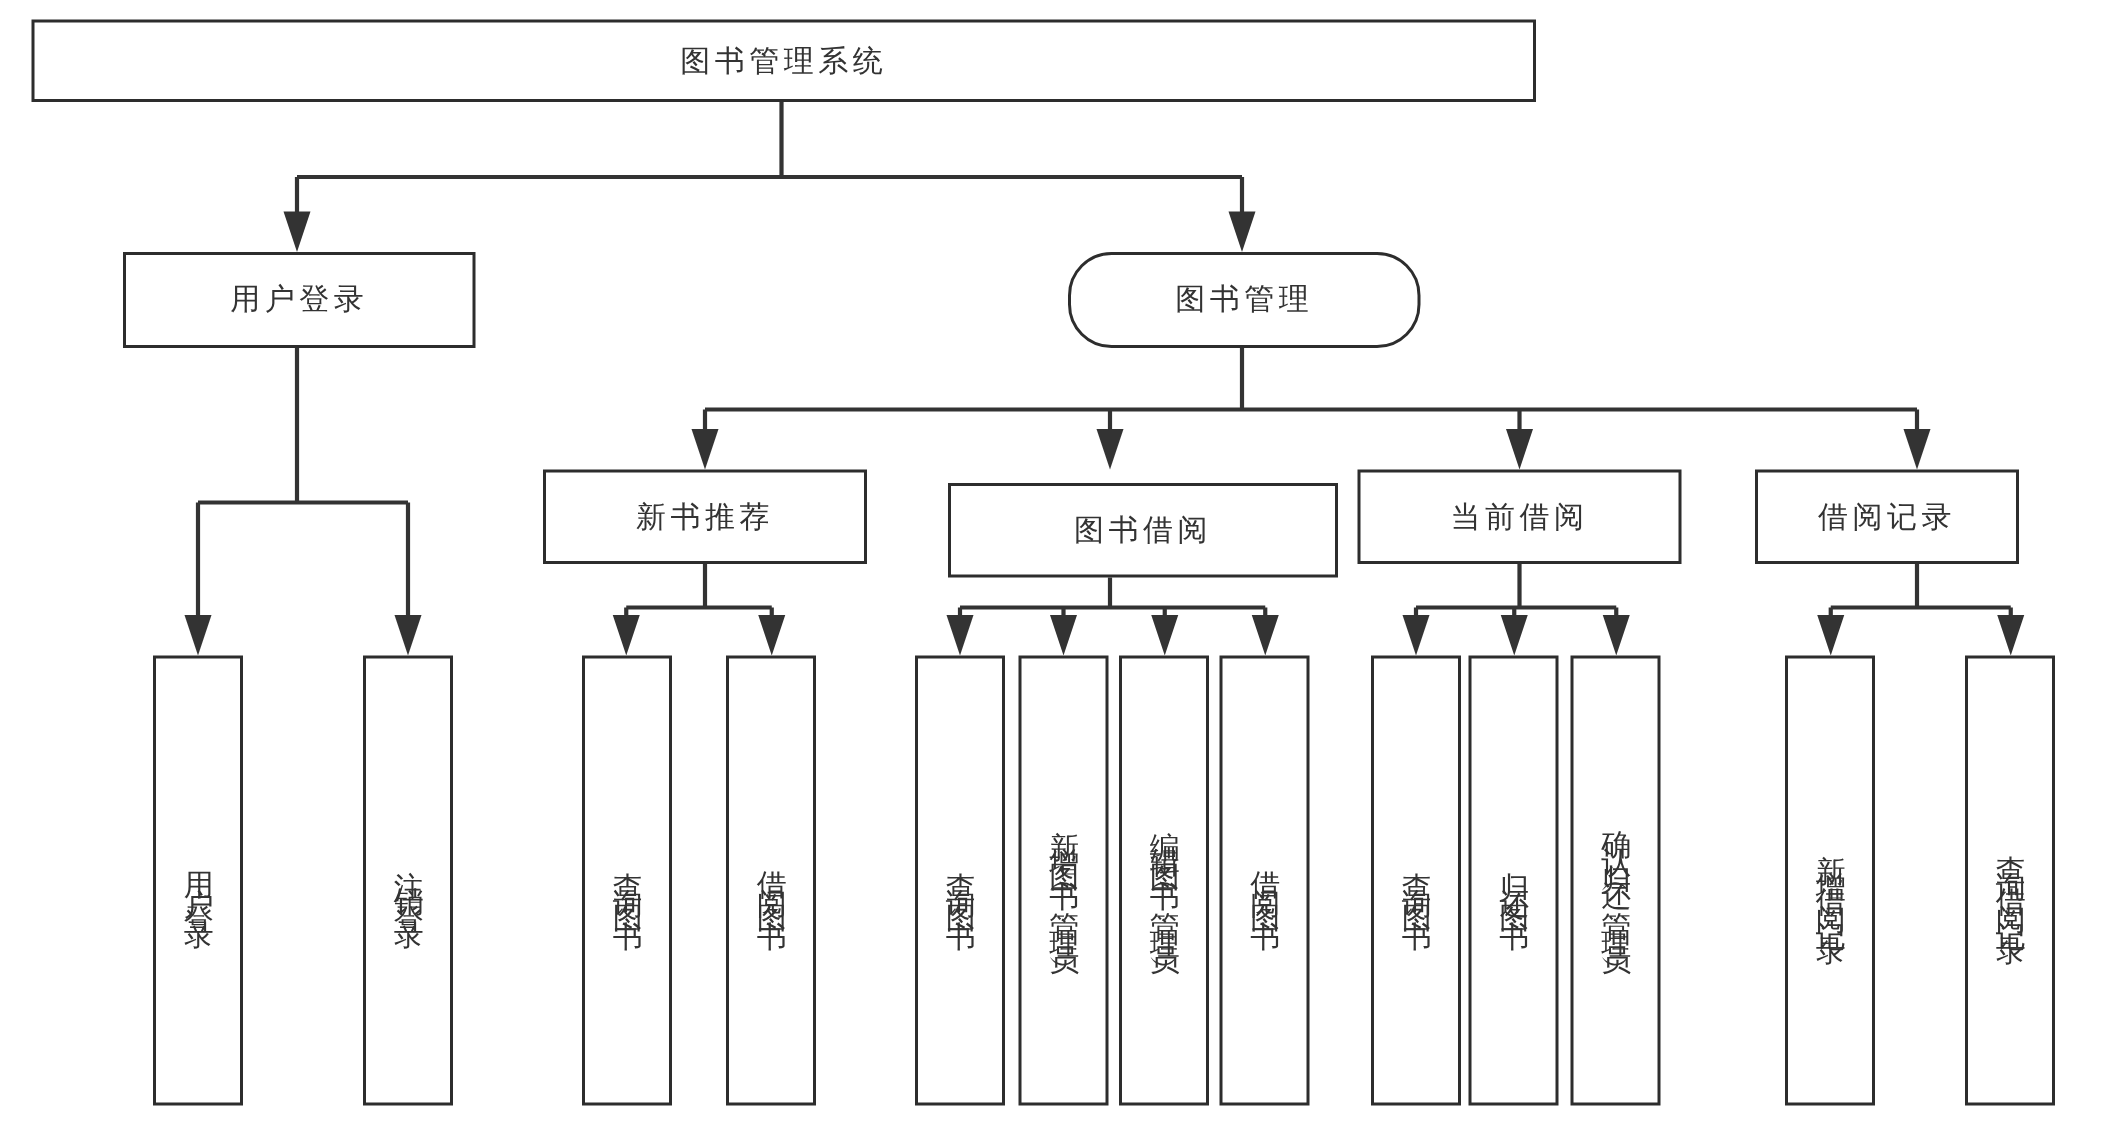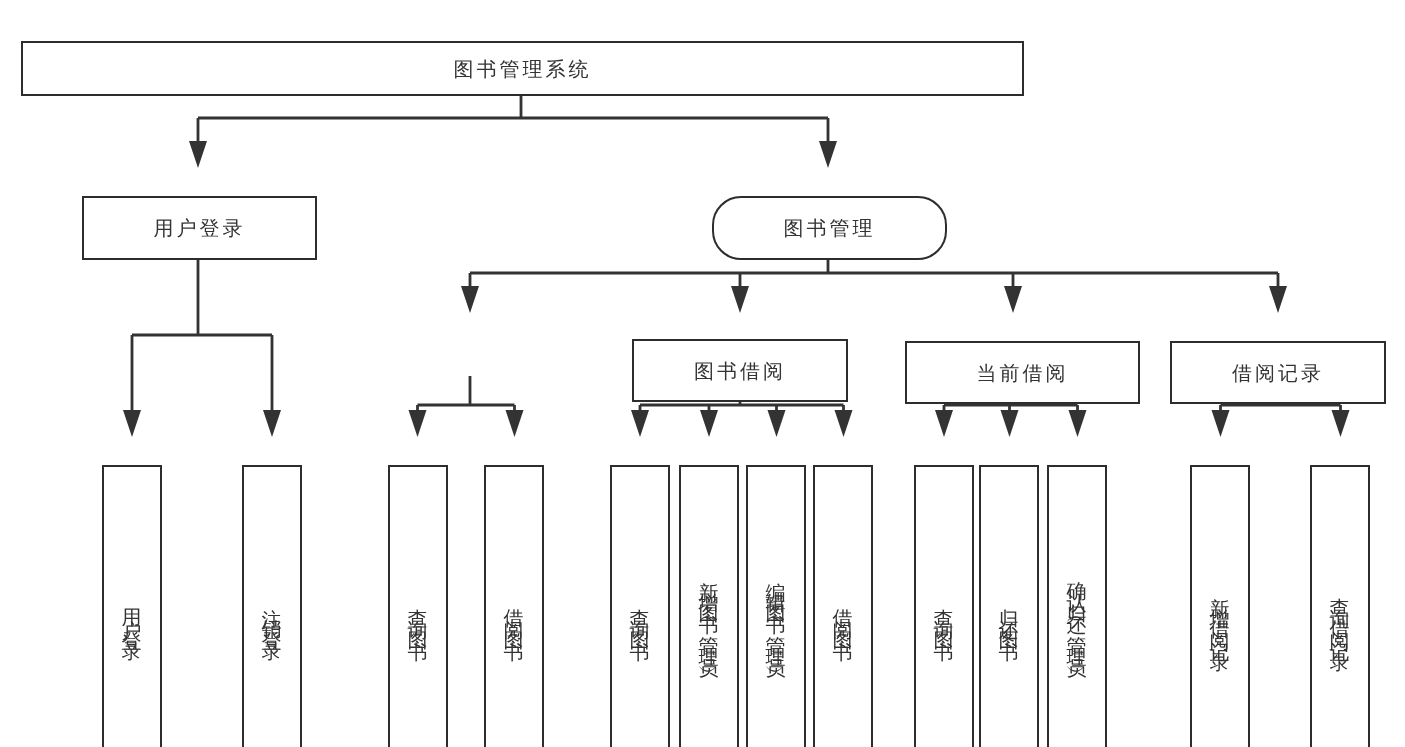--- a/index.html
+++ b/index.html
@@ -32,21 +32,20 @@
     background:#ffffff;
     border:2.5px solid var(--border);
     color:var(--text);
     display:flex;
     align-items:center;
     justify-content:center;
     font-size:20px;
     letter-spacing:3px;
     line-height:1.2;
     white-space:nowrap;
-    margin-top:28px;
   }
   .vbox span{
     writing-mode:vertical-rl;
     text-orientation:mixed;
     letter-spacing:11px;
     font-size:20px;
   }
   .watermark{
     position:absolute;
     right:6px;
@@ -104,23 +103,24 @@
       <polygon points="1220.5,437 1211.5,410 1229.5,410"></polygon>
       <polygon points="1340.5,437 1331.5,410 1349.5,410"></polygon>
     </g>
   </svg>
 
   <div class="box" style="left:21px;top:13px;width:1003px;height:55px;">图书管理系统</div>
 
   <div class="box" style="left:82px;top:168px;width:235px;height:64px;">用户登录</div>
   <div class="box" style="left:712px;top:168px;width:235px;height:64px;border-radius:29px;">图书管理</div>
 
-  <div class="box" style="left:632px;top:311px;width:216px;height:63px;">图书借阅</div>
-  <div class="box" style="left:905px;top:313px;width:235px;height:63px;">当前借阅</div>
-  <div class="box" style="left:1170px;top:313px;width:216px;height:63px;text-align:center;">借阅记录</div>
+  <div class="box" style="left:362px;top:313px;width:216px;height:63px;">新书推荐</div>
+  <div class="box" style="left:632px;top:322px;width:260px;height:63px;">图书借阅</div>
+  <div class="box" style="left:905px;top:313px;width:216px;height:63px;">当前借阅</div>
+  <div class="box" style="left:1170px;top:313px;width:176px;height:63px;text-align:center;">借阅记录</div>
 
   <div class="box vbox" style="left:102px;top:437px;width:60px;height:300px;">
     <span>用户登录</span>
   </div>
   <div class="box vbox" style="left:242px;top:437px;width:60px;height:300px;">
     <span>注销登录</span>
   </div>
 
   <div class="box vbox" style="left:388px;top:437px;width:60px;height:300px;">
     <span>查询图书</span>

